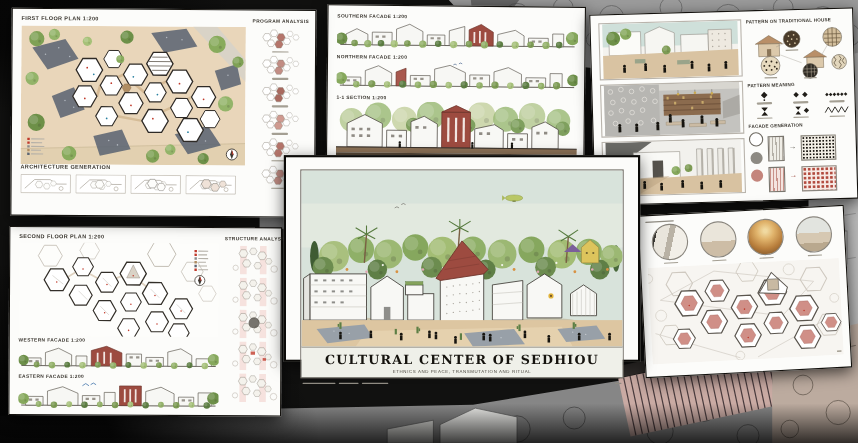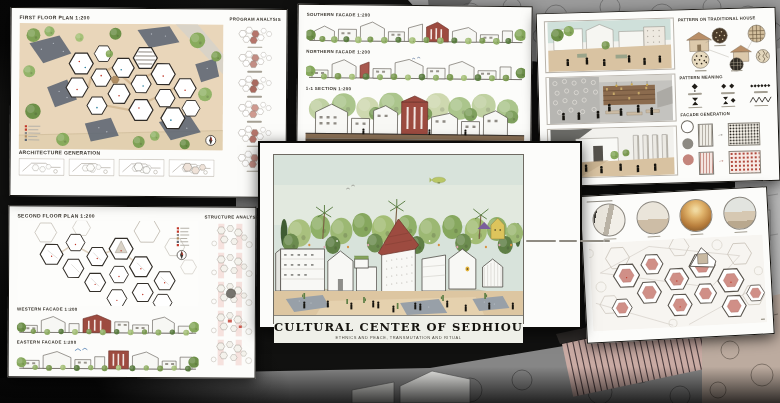--- a/index.html
+++ b/index.html
@@ -69,21 +69,21 @@
            padding:6px 6px 4px 8px;display:flex;gap:5px;}
   .d-main{width:184px;display:flex;flex-direction:column;}
   .d-plan{width:182px;height:86px;margin-top:1px;}
   .d-strip{width:182px;height:24px;}
   .d-strip2{width:182px;height:27px;}
   .d-side{flex:1;display:flex;flex-direction:column;gap:3px;align-items:center;}
   .d-side svg{width:46px;height:26px;}
 
   
   #board-e{left:258px;top:141px;width:324px;height:188px;z-index:6;border:2.5px solid #0b0a08;
-           padding:11px 13px 3px;display:flex;flex-direction:row;}
+           padding:11px 13px 3px;display:flex;flex-direction:column;}
   .e-frame{border:1px solid #6e6a62;}
   .e-render{display:block;width:100%;height:160px;}
   .e-titleband{background:#eff0e9;border-top:1px solid #8d8a82;height:27px;display:flex;
                flex-direction:column;align-items:center;justify-content:center;gap:1px;}
   .e-title{font-family:"DejaVu Serif","Liberation Serif",serif;font-weight:bold;font-size:11.5px;
            letter-spacing:1.1px;color:#15130e;white-space:nowrap;}
   .e-sub{font-size:4px;letter-spacing:.55px;color:#4a473f;white-space:nowrap;}
   .e-caption{display:flex;justify-content:space-between;align-items:center;margin-top:4px;padding:0 2px;}
   .e-caption .grp{display:flex;gap:3px;}
   .e-caption .tinybar{background:#8f8b82;}

